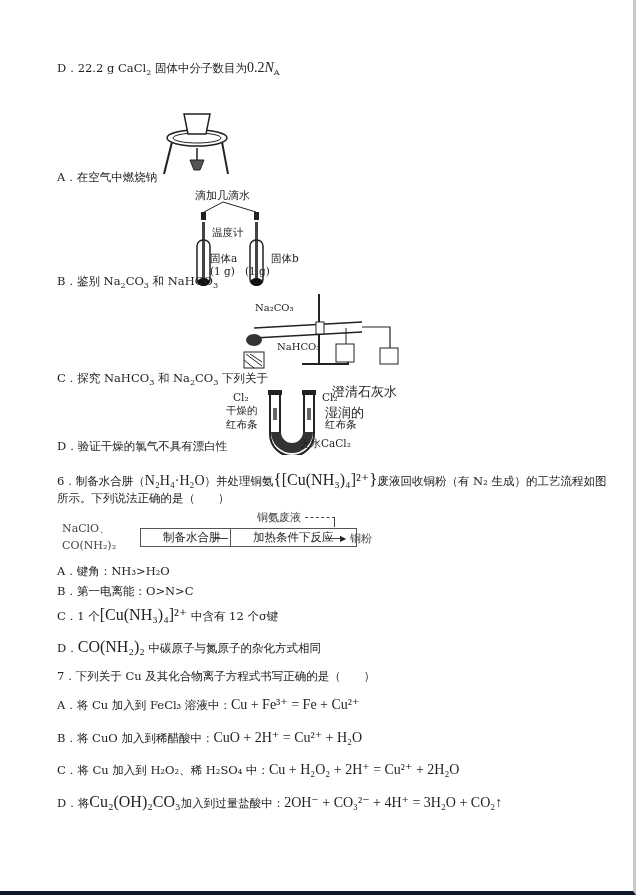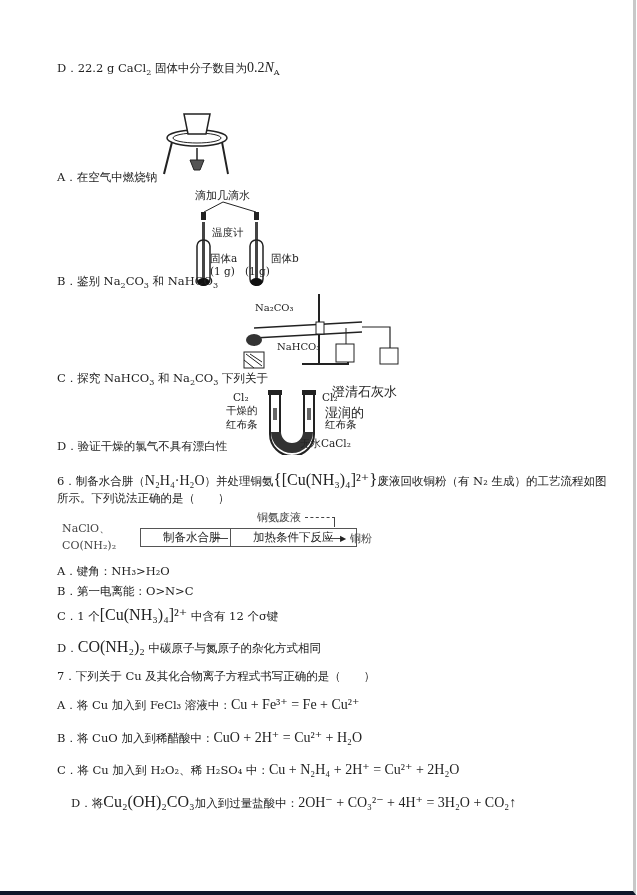--- a/index.html
+++ b/index.html
@@ -128,18 +128,18 @@
   </div>
 
   <div class="line" style="top:668px;">7．下列关于 Cu 及其化合物离子方程式书写正确的是（　　）</div>
   <div class="line" style="top:697px;">
     <span>A．将 Cu 加入到 FeCl₃ 溶液中：</span><span class="f">Cu + Fe³⁺ = Fe + Cu²⁺</span>
   </div>
   <div class="line" style="top:730px;">
     <span>B．将 CuO 加入到稀醋酸中：</span><span class="f">CuO + 2H⁺ = Cu²⁺ + H₂O</span>
   </div>
   <div class="line" style="top:762px;">
-    <span>C．将 Cu 加入到 H₂O₂、稀 H₂SO₄ 中：</span><span class="f">Cu + N₂H₄ + 2H⁺ = Cu²⁺ + 2H₂O</span>
+    <span>C．将 Cu 加入到 H₂O₂、稀 H₂SO₄ 中：</span><span class="f">Cu + H₂O₂ + 2H⁺ = Cu²⁺ + 2H₂O</span>
   </div>
-  <div class="line" style="top:794px;margin-left:14px;">
+  <div class="line" style="top:794px;">
     <span>D．将</span><span class="f big">Cu₂(OH)₂CO₃</span><span>加入到过量盐酸中：</span><span class="f">2OH⁻ + CO₃²⁻ + 4H⁺ = 3H₂O + CO₂↑</span>
   </div>
 </div>
 
 </body></html>

